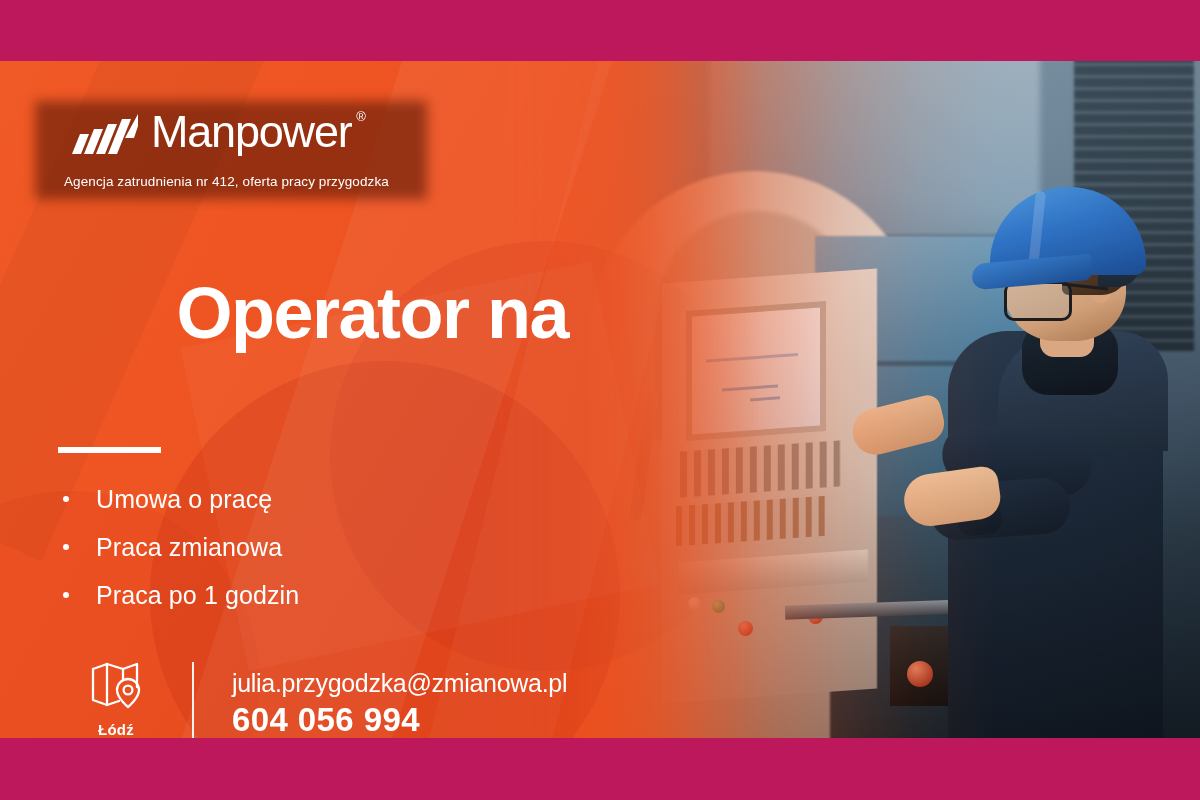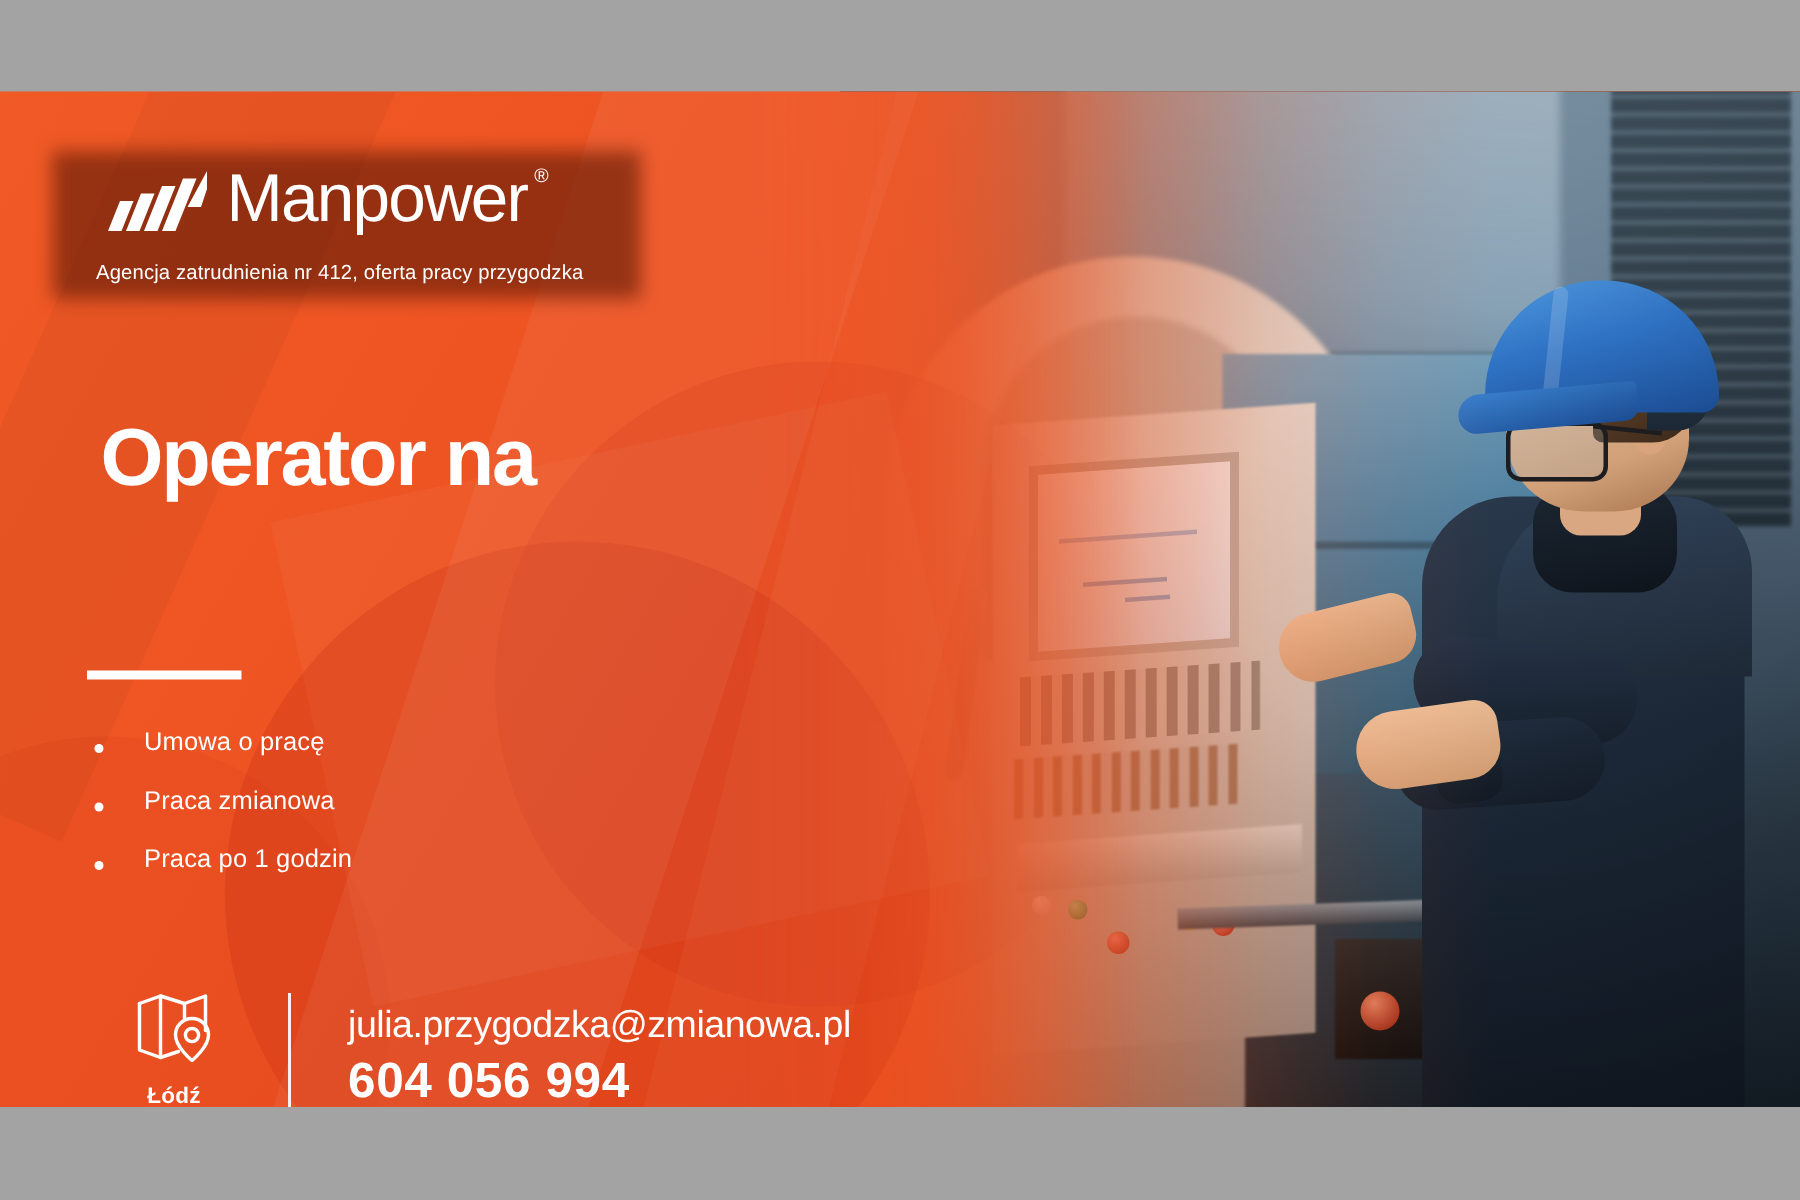--- a/index.html
+++ b/index.html
@@ -11,21 +11,21 @@
     width: 1200px;
     height: 800px;
     font-family: "Liberation Sans", sans-serif;
     overflow: hidden;
   }
 
   .canvas {
     position: relative;
     width: 1200px;
     height: 800px;
-    background: #a3a3a3;
+    background: #be185d;
   }
 
   
   .banner {
     position: absolute;
     left: 0;
     top: 61px;
     width: 1200px;
     height: 677px;
     overflow: hidden;
@@ -435,47 +435,48 @@
     left: 64px; top: 113px;
     color: #ffffff;
     font-size: 13.5px;
     letter-spacing: .1px;
     white-space: nowrap;
   }
 
   
   .headline {
     position: absolute;
-    left: 67px; top: 218px;
+    left: 48px; top: 218px;
     width: 520px;
     color: #ffffff;
-    font-size: 54px;
+    font-size: 72px;
     font-weight: bold;
     line-height: .97;
     letter-spacing: -1.5px;
+    text-align: right;
   }
   .headline-rule {
     position: absolute;
     left: 58px; top: 386px;
     width: 103px; height: 6px;
     background: #ffffff;
   }
 
   
   .bullets {
     position: absolute;
     left: 57px; top: 424px;
     list-style: none;
     margin: 0;
     padding: 0;
   }
   .bullets li {
     position: relative;
     color: #ffffff;
-    font-size: 17px;
+    font-size: 25px;
     padding-left: 39px;
     margin-bottom: 19px;
     letter-spacing: .1px;
   }
   .bullets li:last-child { margin-bottom: 0; }
   .bullets li::before {
     content: "";
     position: absolute;
     left: 6px; top: 11px;
     width: 6px; height: 6px;

